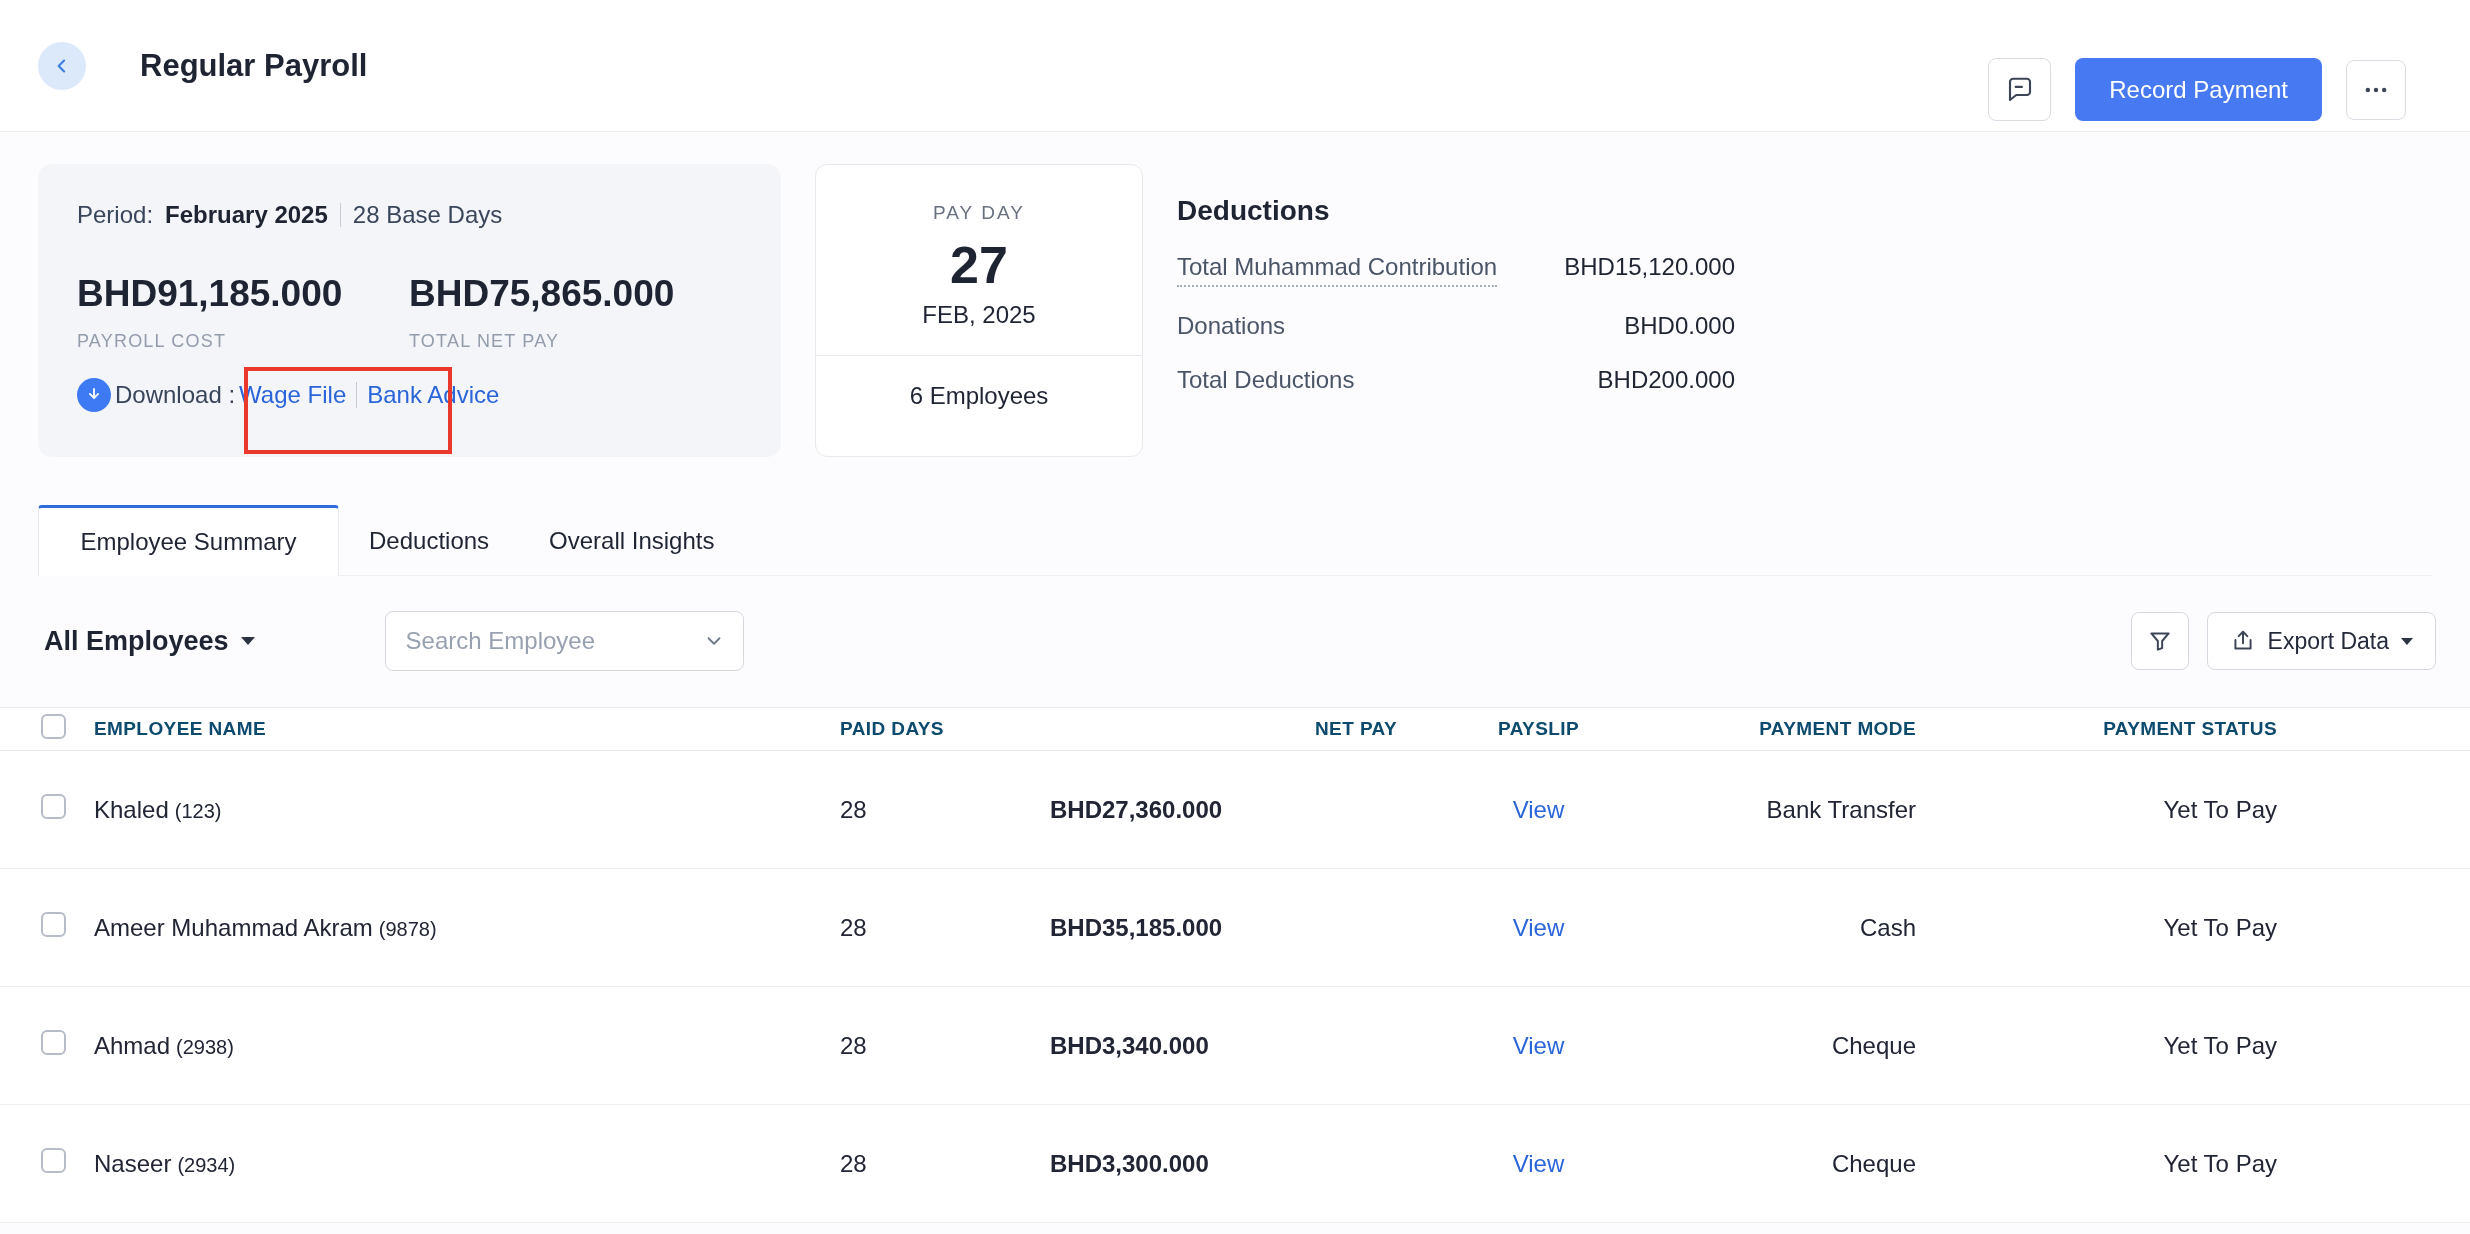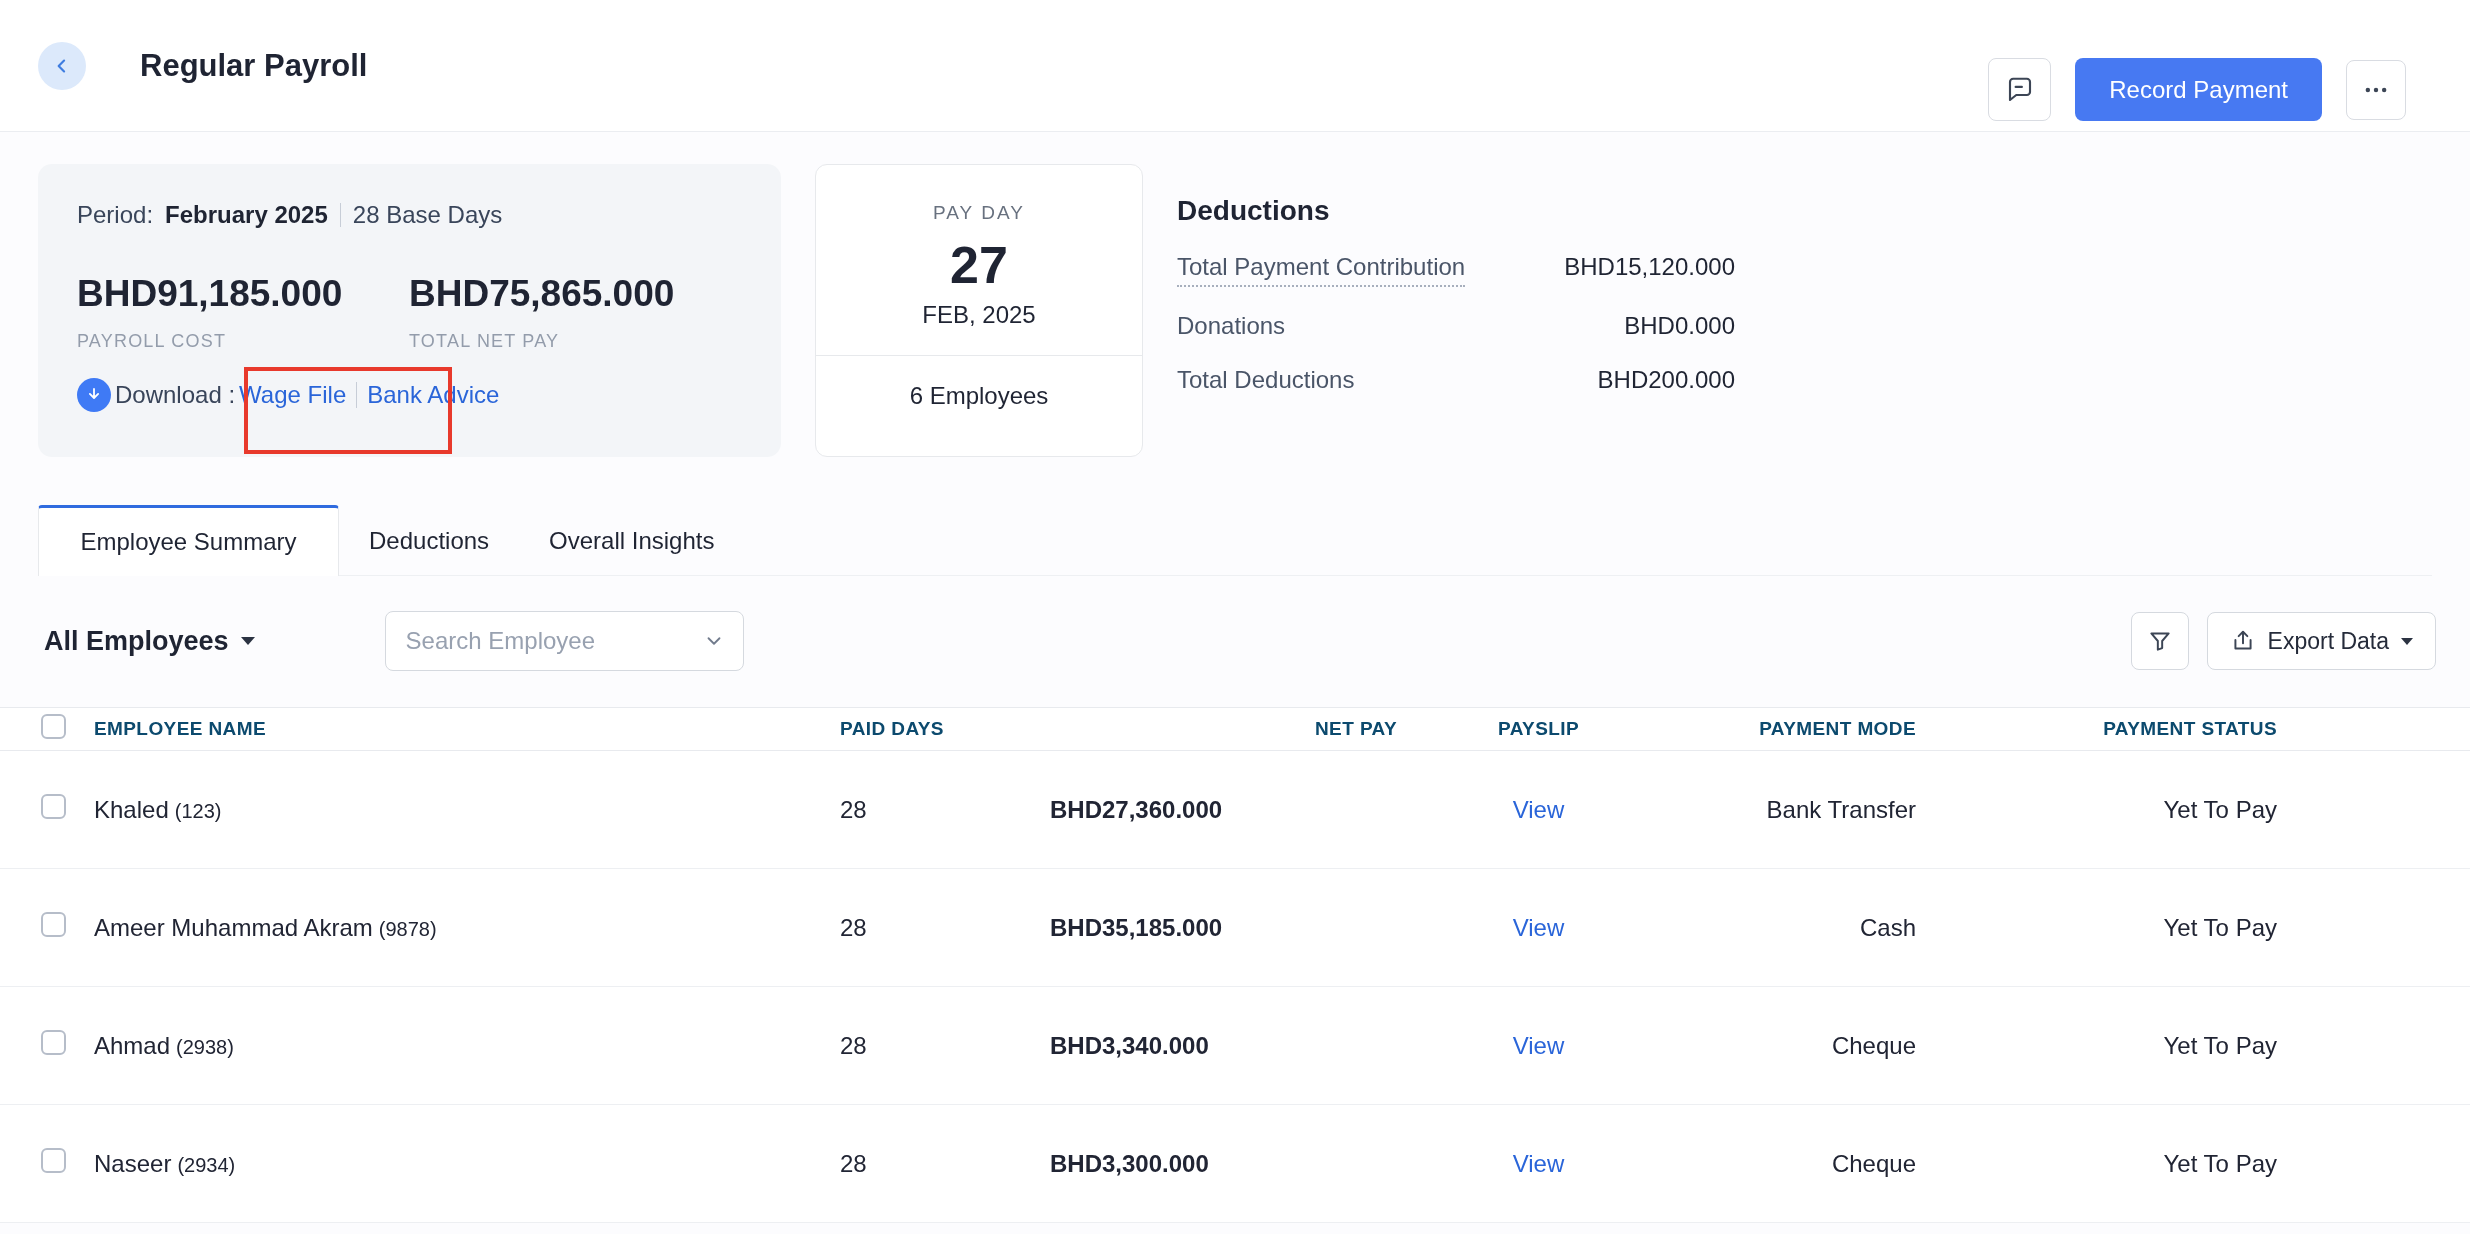--- a/index.html
+++ b/index.html
@@ -214,21 +214,21 @@
     <div class="payday-label">PAY DAY</div>
     <div class="payday-number">27</div>
     <div class="payday-date">FEB, 2025</div>
     <div class="payday-divider"></div>
     <div class="payday-count">6 Employees</div>
   </div>
 
   <div class="deductions-panel">
     <div class="deductions-title">Deductions</div>
     <div class="ded-row">
-      <span class="ded-label dotted">Total Payment Contribution</span>
+      <span class="ded-label dotted">Total Muhammad Contribution</span>
       <span class="ded-value">BHD15,120.000</span>
     </div>
     <div class="ded-row">
       <span class="ded-label">Donations</span>
       <span class="ded-value">BHD0.000</span>
     </div>
     <div class="ded-row">
       <span class="ded-label">Total Deductions</span>
       <span class="ded-value">BHD200.000</span>
     </div>

